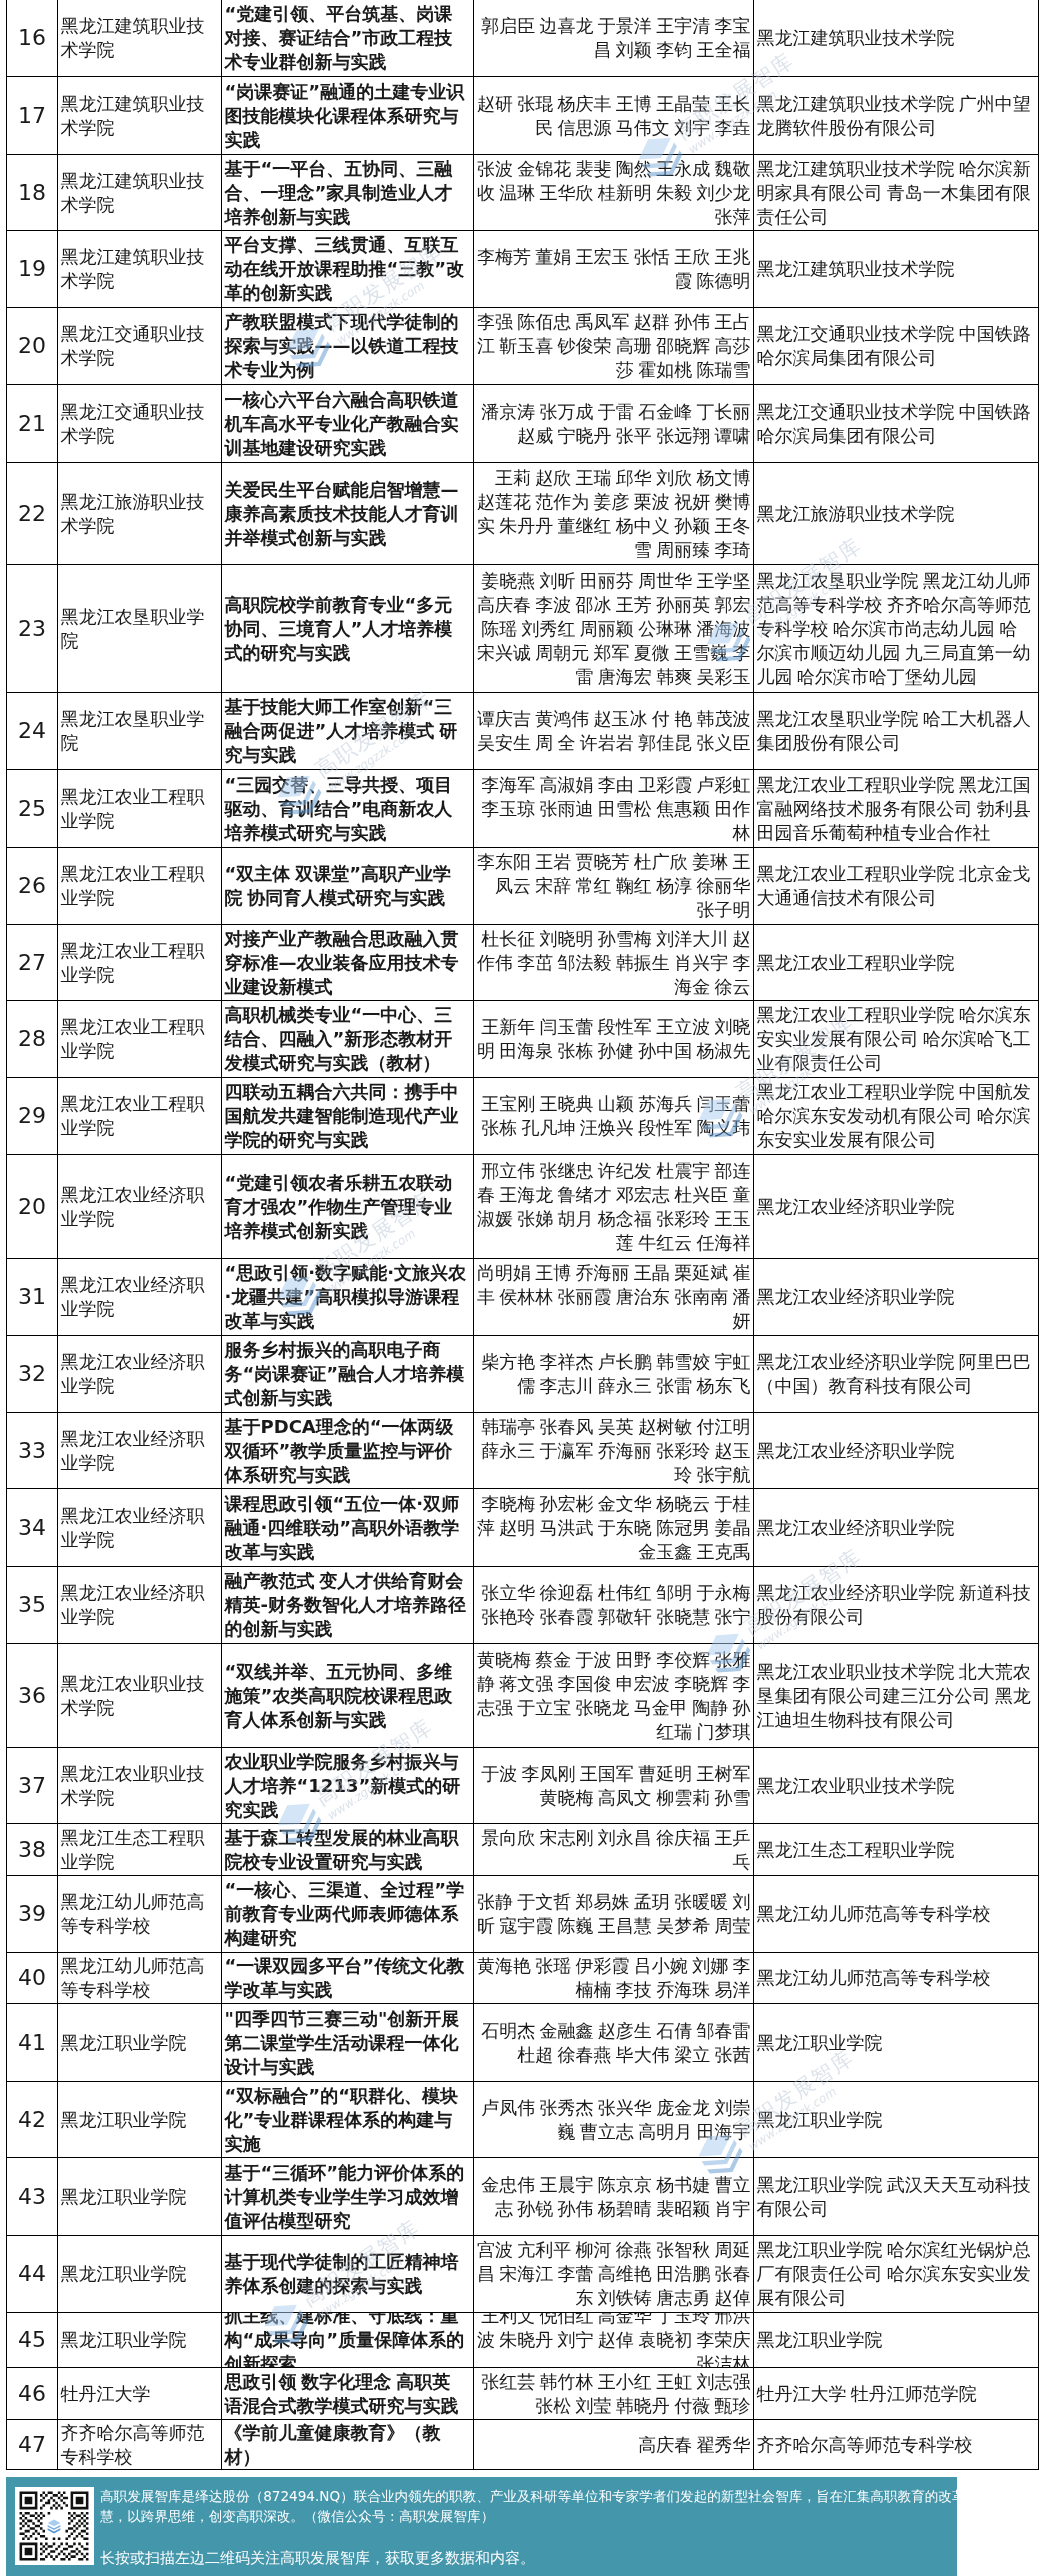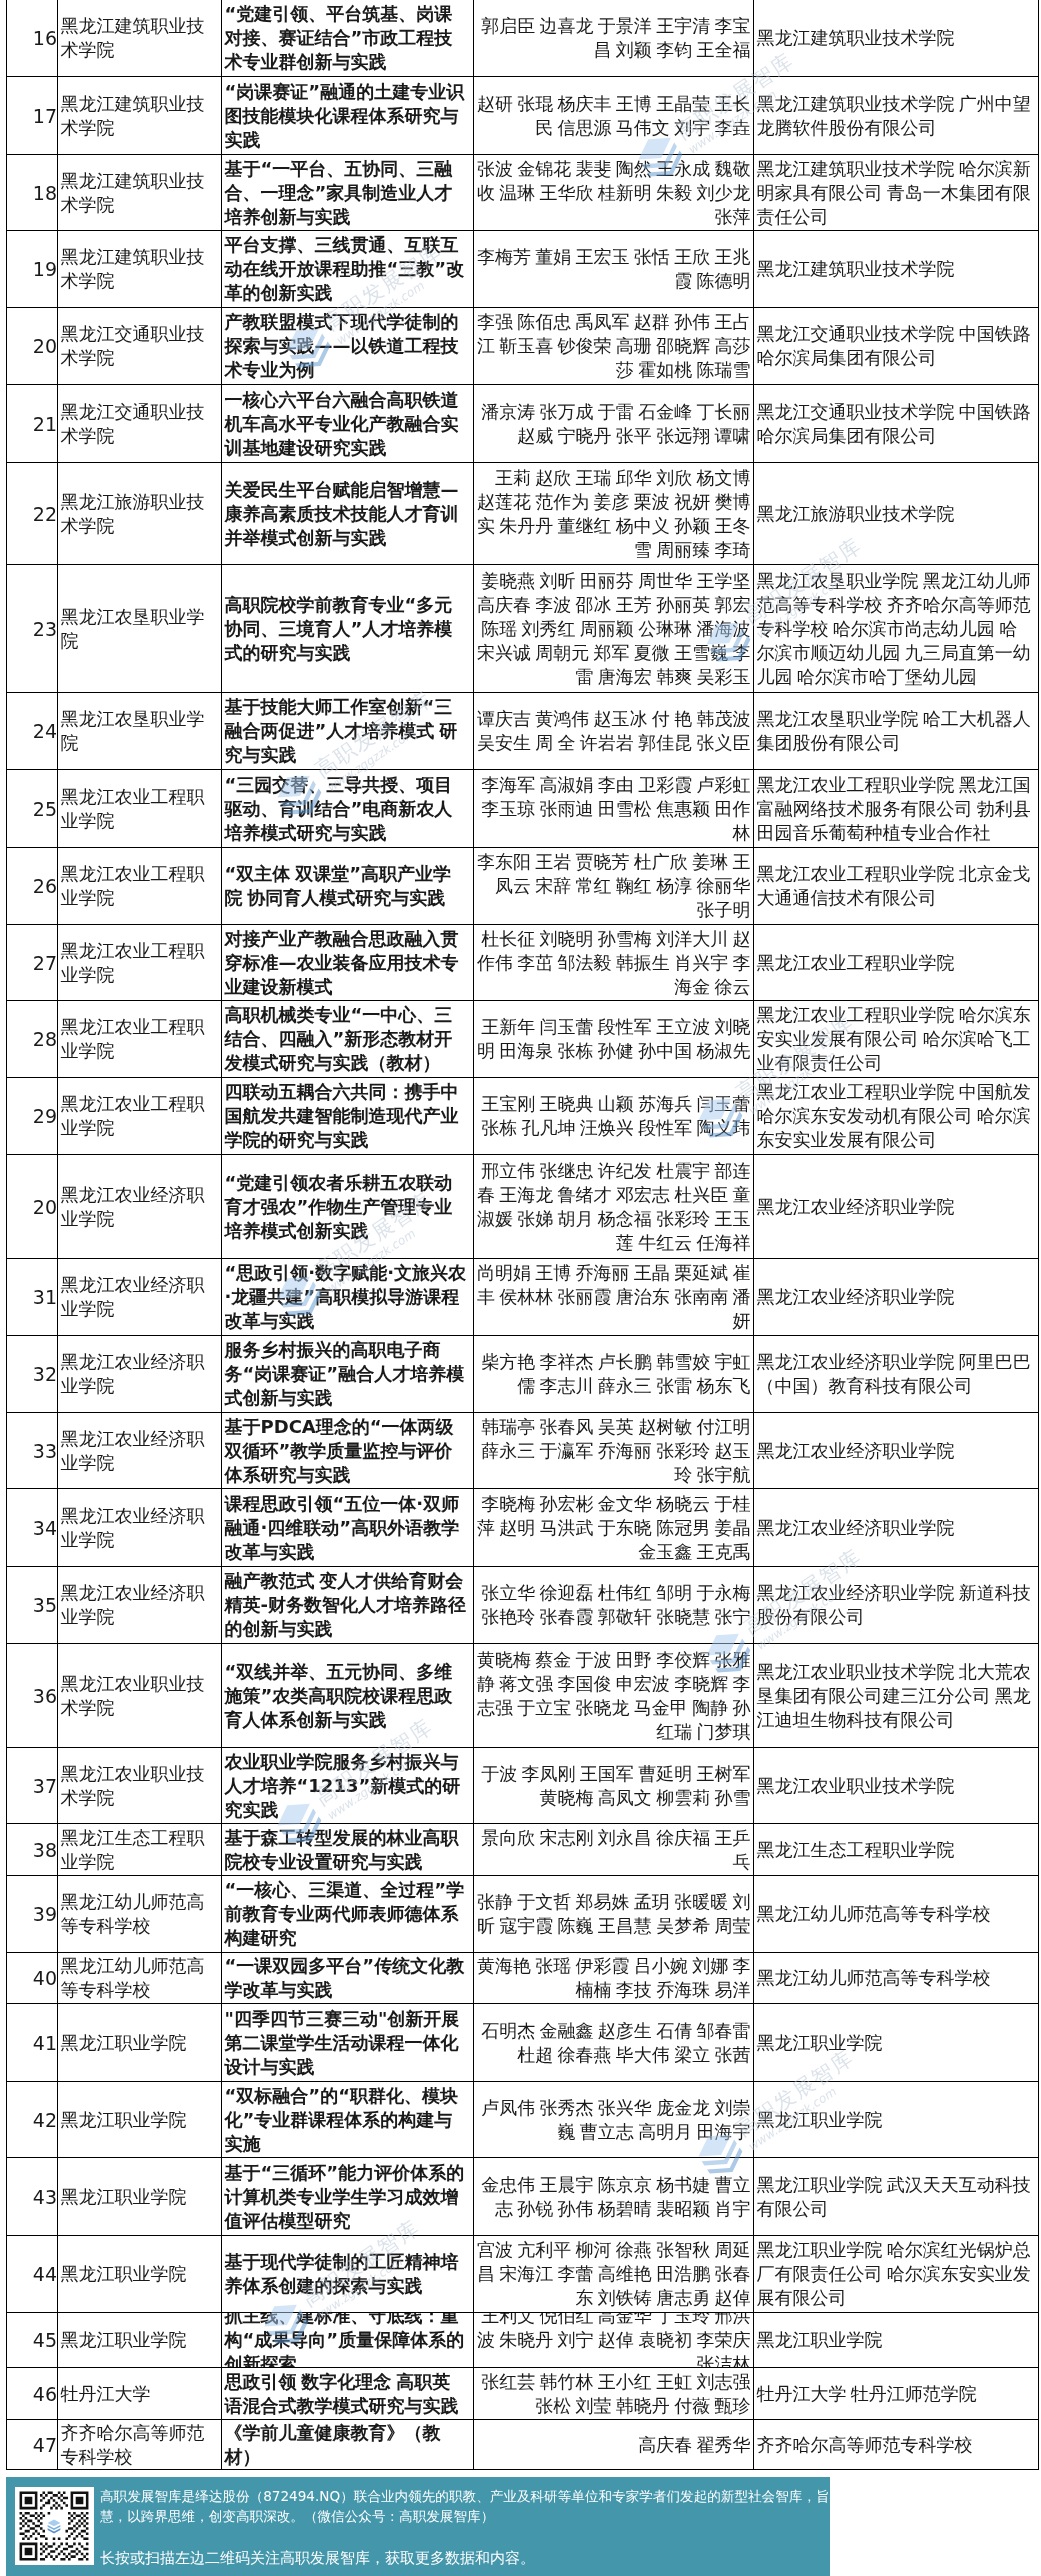--- a/index.html
+++ b/index.html
@@ -22,38 +22,38 @@
     display: flex; align-items: center; overflow: hidden;
     border-left: 1.3px solid #000;
     box-sizing: border-box;
     font-size: 18px; line-height: 24px;
     word-spacing: -1.4px;
     word-break: break-all;
   }
   .cell:last-child { border-right: 1.3px solid #000; }
   .cell .txt { display: block; width: 100%; }
   .c-num { justify-content: center; }
-  .c-num .txt { text-align: right; font-size: 19px; }
+  .c-num .txt { text-align: center; font-size: 22px; }
   .c-school { padding: 0 6.8px 0 2.5px; }
   .c-title { padding: 0 5.1px 0 2.5px; font-weight: bold; }
   .c-members { padding: 0 2.5px 0 2.5px; text-align: right; }
   .c-units { padding: 0 5.1px 0 2.5px; }
 
   .wm {
     position: absolute; width: 229px; height: 68px;
     display: flex; align-items: center;
     transform: rotate(-34deg); opacity: 0.5; pointer-events: none;
   }
   .wm svg { width: 49px; height: 49px; flex: none; }
   .wm .wm-text { margin-left: 3.4px; display: flex; flex-direction: column; }
   .wm .wm-name { font-size: 21px; color: #b9c6d6; line-height: 25.5px; letter-spacing: 1.7px; }
   .wm .wm-url { font-size: 12px; color: #b9c6d6; font-style: italic; line-height: 15.3px; }
 
   .footer {
-    position: absolute; left: 6px; top: 2477px; width: 824px; height: 99px;
+    position: absolute; left: 6px; top: 2477px; width: 951px; height: 99px;
     background: #4496ab;
   }
   .qr {
     position: absolute; left: 8.5px; top: 10.2px; width: 79px; height: 78px;
     background: #fff; display: flex; align-items: center; justify-content: center;
   }
   .footer-desc {
     position: absolute; left: 94px; top: 8.5px; width: 935px;
     color: #ffffff; font-size: 13.6px; line-height: 20.4px;
   }

